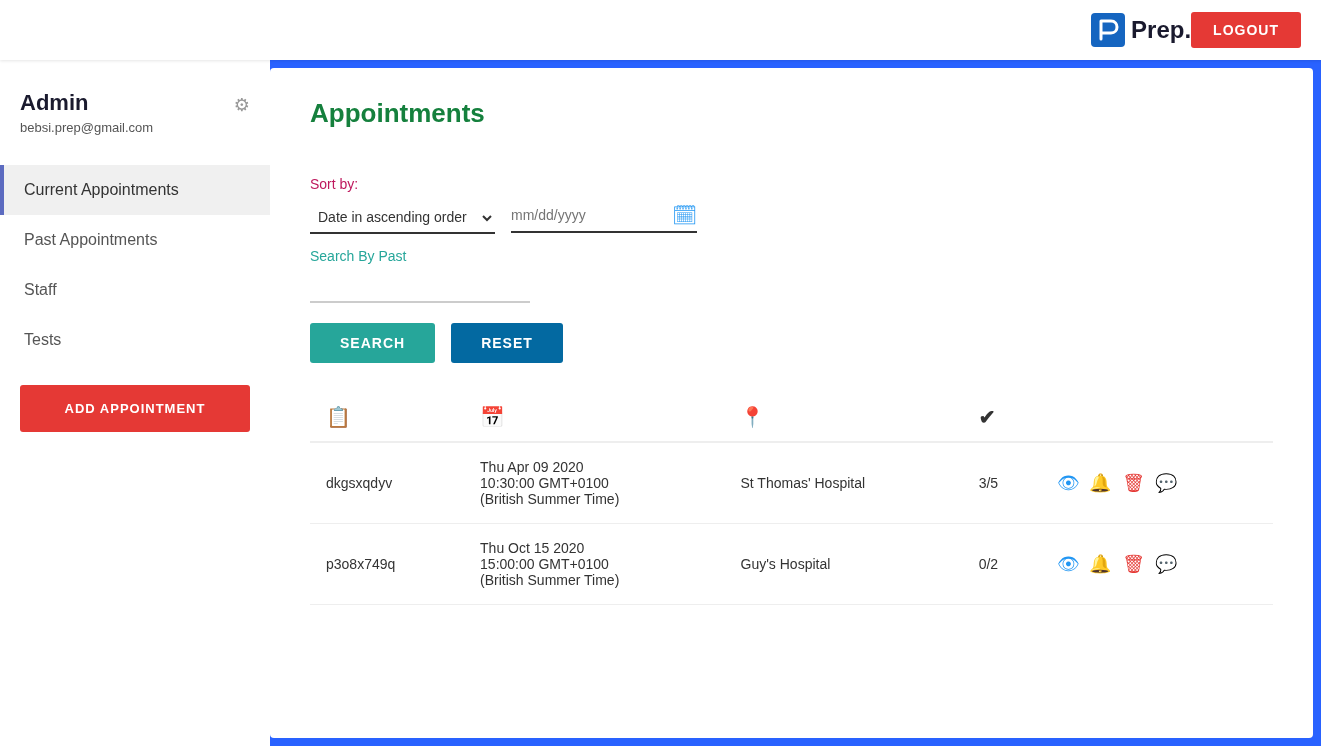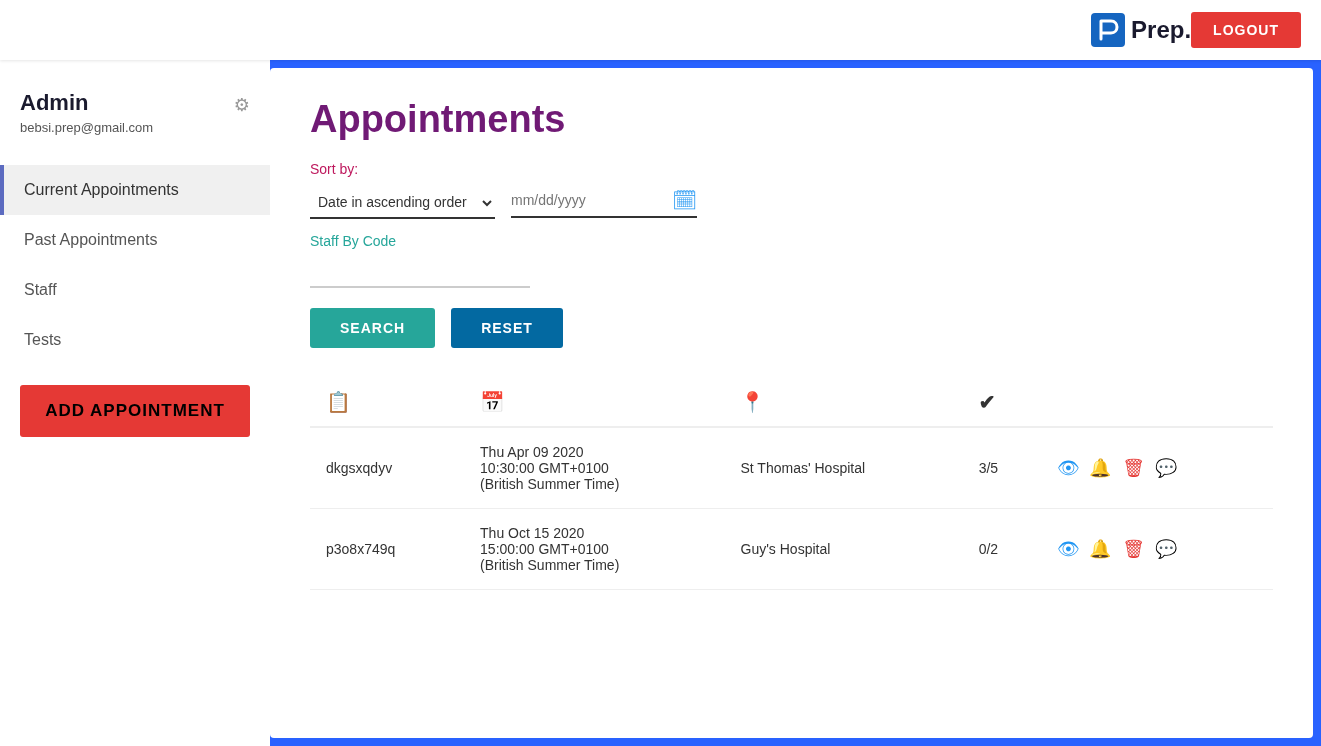--- a/index.html
+++ b/index.html
@@ -94,46 +94,46 @@
     }
     .sidebar-item.active {
       background: #f0f0f0;
       color: #333;
       font-weight: 500;
       border-left: 4px solid #5c6bc0;
     }
     .add-appointment-btn {
       margin: 20px;
       background: #e53935;
-      color: #000000;
+      color: #ffffff;
       border: none;
       padding: 16px;
-      font-size: 17px;
+      font-size: 13px;
       font-weight: bold;
       letter-spacing: 1px;
       cursor: pointer;
       border-radius: 3px;
       width: calc(100% - 40px);
     }
 
     
     .main-content {
       flex: 1;
       background: #fff;
       margin: 8px 8px 8px 0;
       border-radius: 4px;
       overflow-y: auto;
       padding: 30px 40px;
     }
 
     .page-title {
-      font-size: 38px;
-      font-weight: bold;
-      color: #701a75;
-      margin-bottom: 20px;
+      font-size: 26px;
+      font-weight: bold;
+      color: #15803d;
+      margin-bottom: 47px;
     }
 
     
     .filter-section {
       margin-bottom: 20px;
     }
     .sort-label {
       font-size: 14px;
       color: #be185d;
       margin-bottom: 10px;
@@ -335,21 +335,21 @@
           <option>Date in descending order</option>
           <option>Code A-Z</option>
           <option>Code Z-A</option>
         </select>
         <div class="date-input-wrapper">
           <input class="date-input" type="text" placeholder="mm/dd/yyyy" style="">
           <span class="calendar-icon">🗓</span>
         </div>
       </div>
 
-      <a class="search-by-code-link">Staff By Code</a>
+      <a class="search-by-code-link">Search By Past</a>
       <input class="code-input" type="text" placeholder="" style="">
 
       <div class="action-buttons">
         <button class="search-btn">SEARCH</button>
         <button class="reset-btn">RESET</button>
       </div>
     </div>
 
     <table class="appointments-table">
       <thead>

